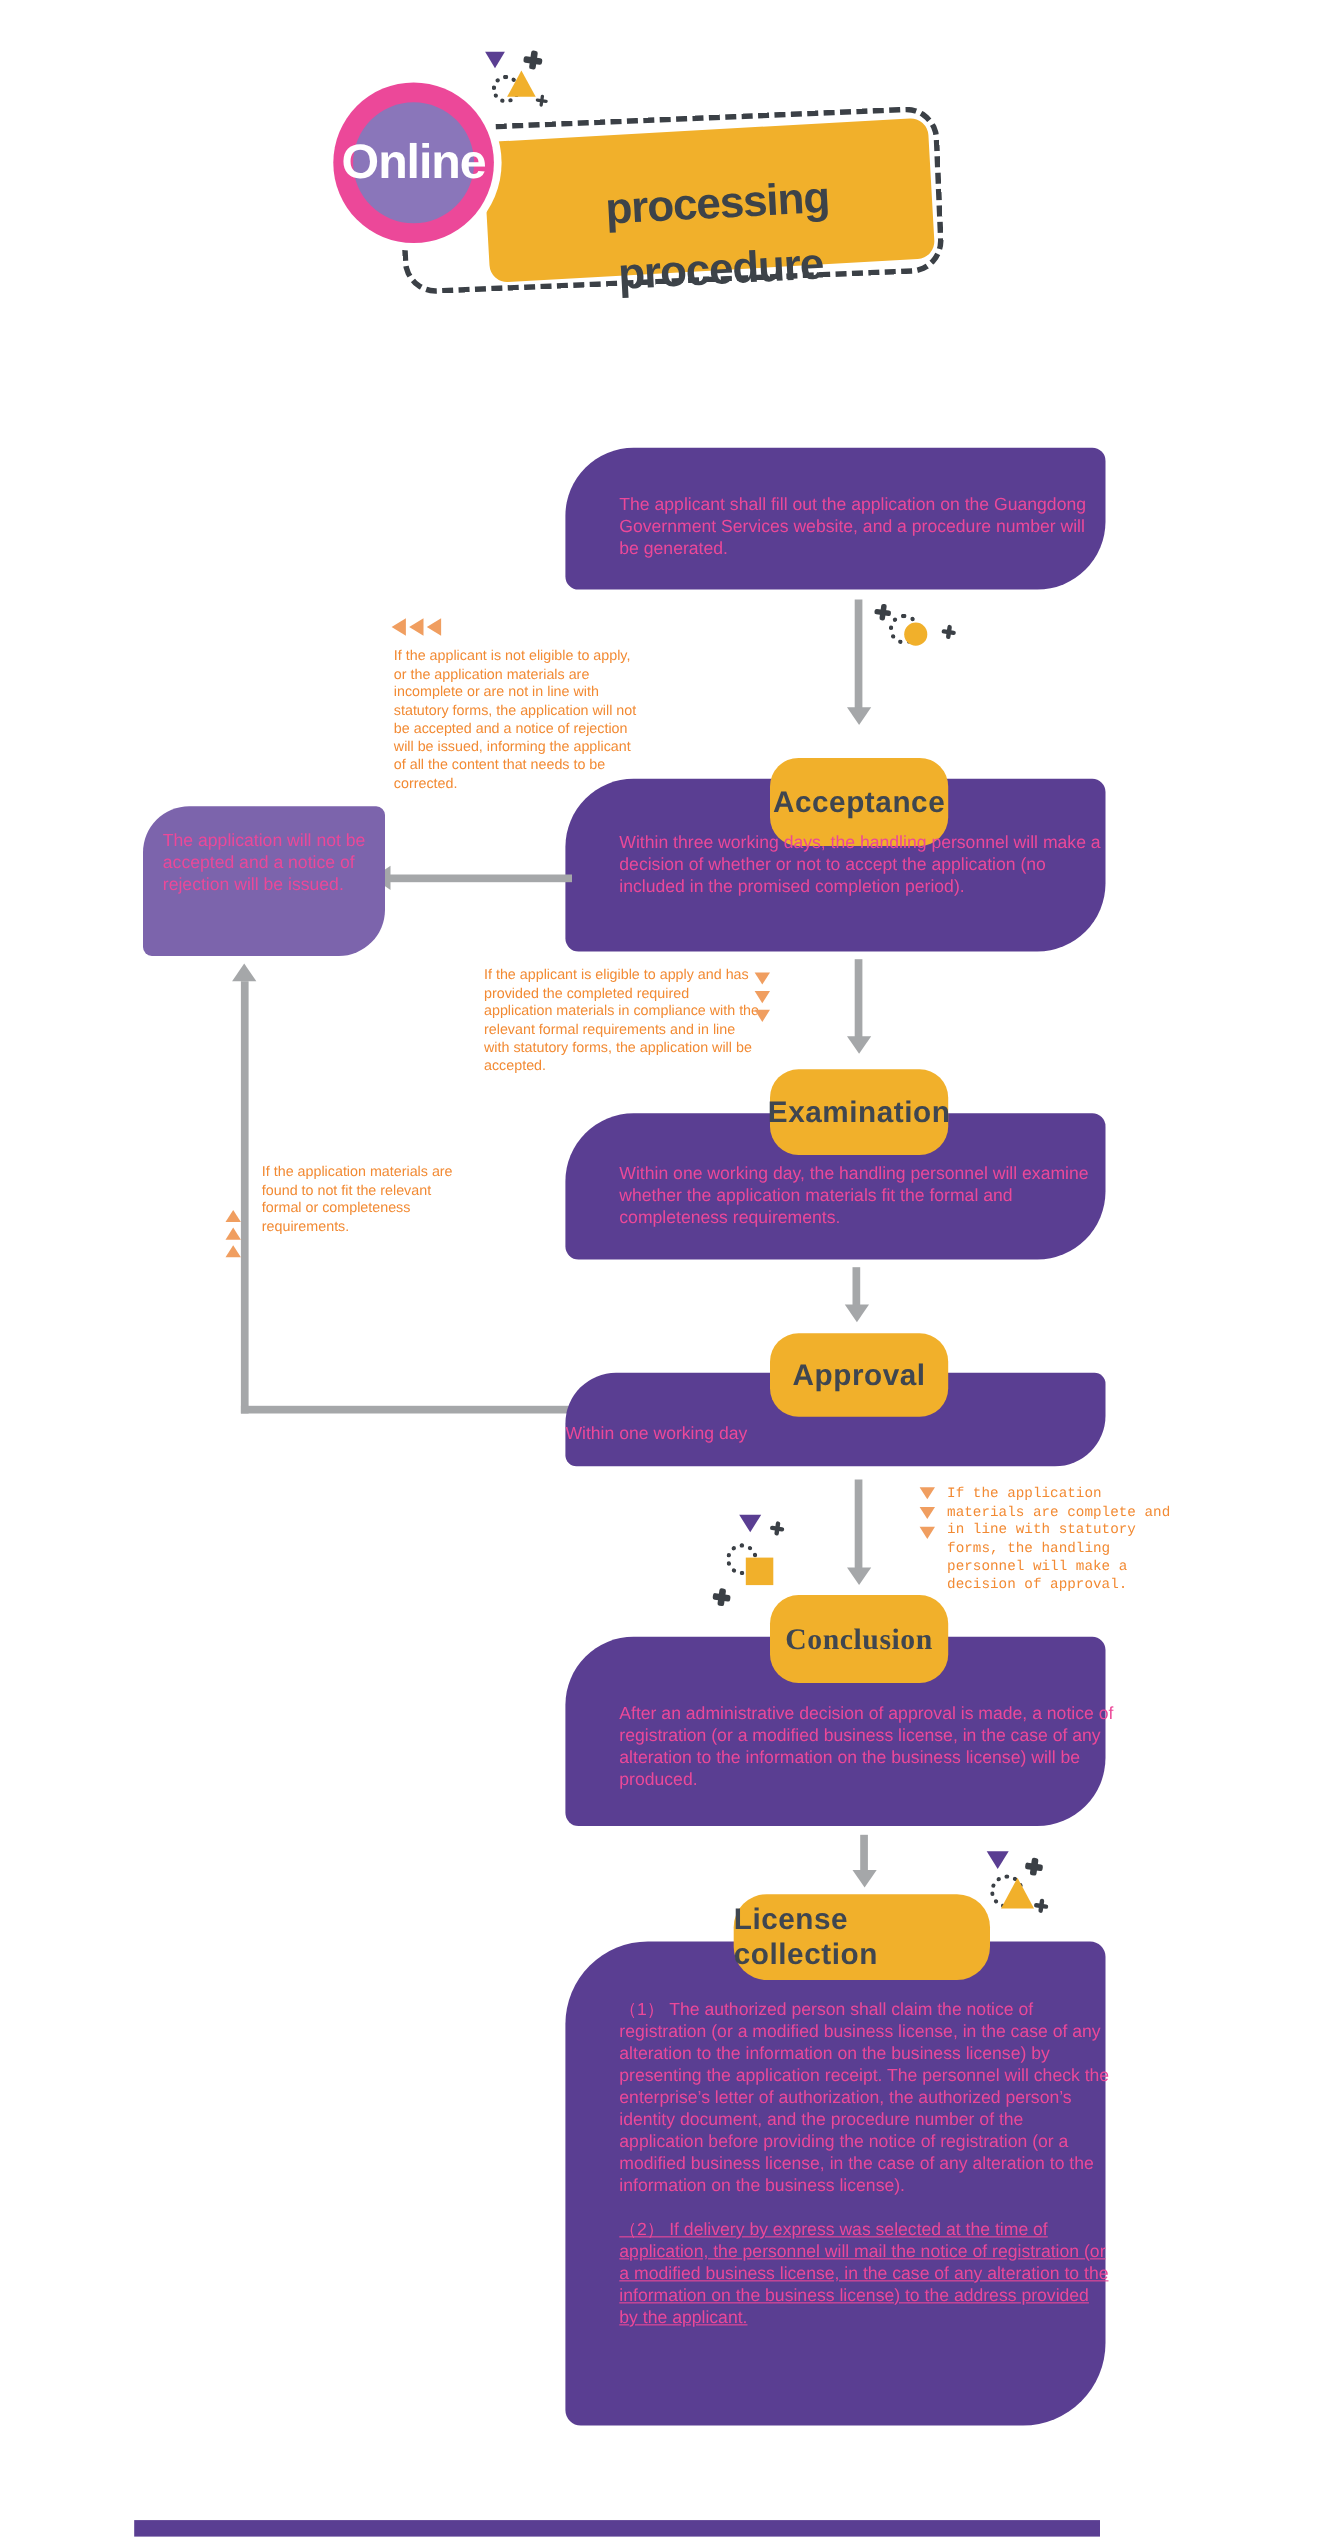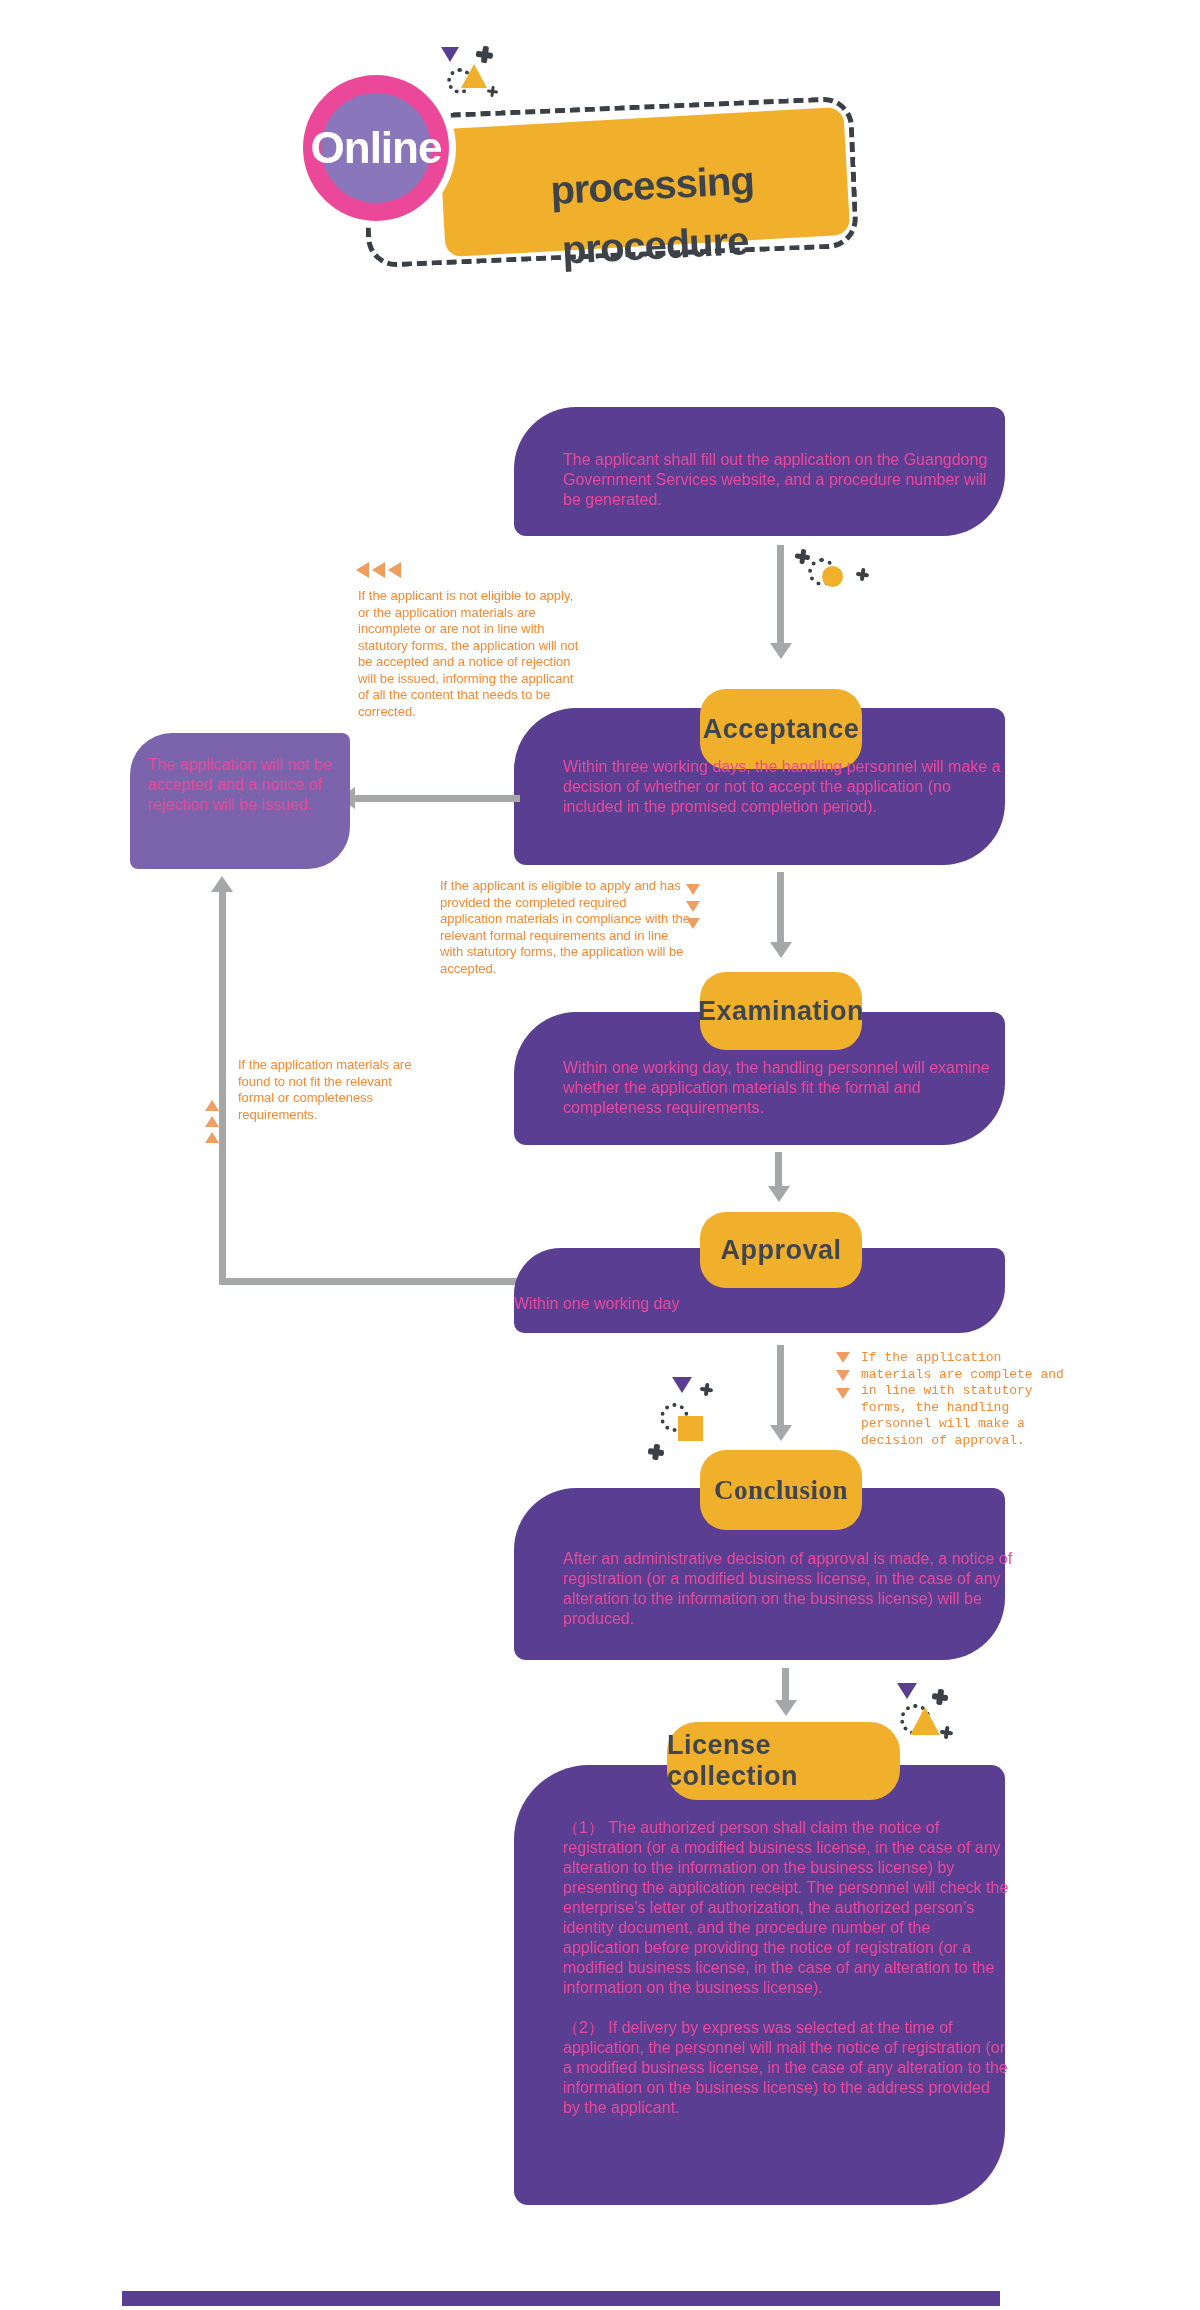--- a/index.html
+++ b/index.html
@@ -65,21 +65,21 @@
                border-bottom:24px solid #f1b02b; }
   .dotc { position:absolute; border:4px dotted #3b4046; border-radius:50%; }
   .plus { position:absolute; transform:rotate(8deg); }
   .plus::before { content:""; position:absolute; left:0; top:50%; width:100%; height:36%;
                   transform:translateY(-50%); background:#3b4046; border-radius:2px; }
   .plus::after  { content:""; position:absolute; top:0; left:50%; height:100%; width:36%;
                   transform:translateX(-50%); background:#3b4046; border-radius:2px; }
   .ydot { position:absolute; background:#f1b02b; border-radius:50%; }
   .ysq  { position:absolute; background:#f1b02b; }
   .footer-bar { position:absolute; left:122px; top:2291px; width:878px; height:15px; background:#5a3e92; }
-  .lic-p + .lic-p { margin-top:20px; }
+  .lic-p + .lic-p { margin-top:20px;text-decoration:underline; }
 </style>
 </head>
 <body>
 
 <div class="stage">
 
   <div class="banner"></div>
   <div class="banner-outline"></div>
   <div class="banner-text">processing procedure</div>
   <div class="logo-circle">

